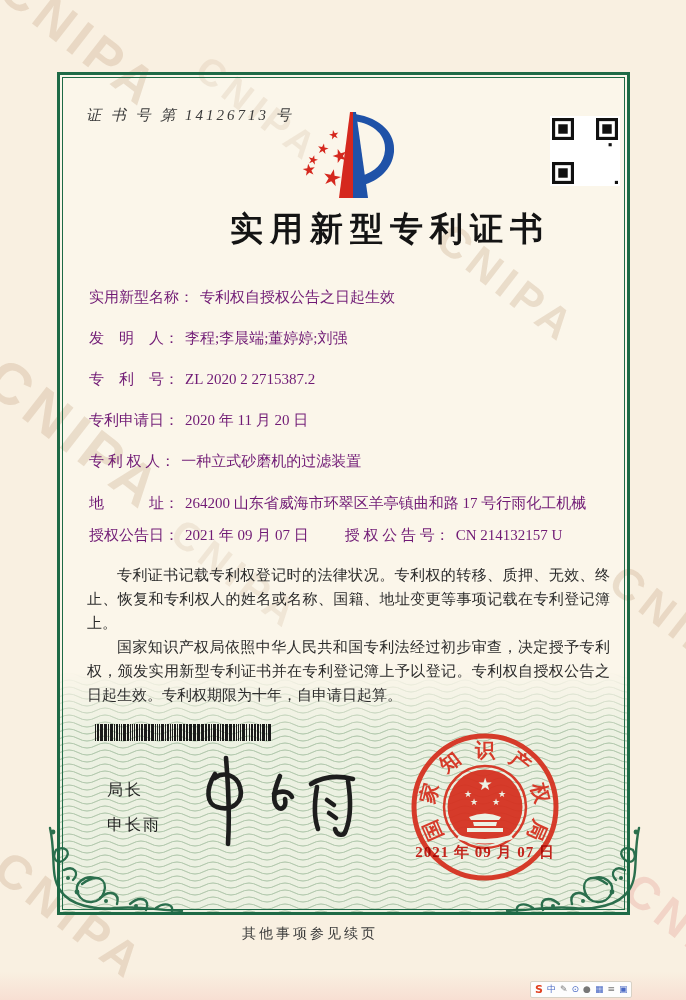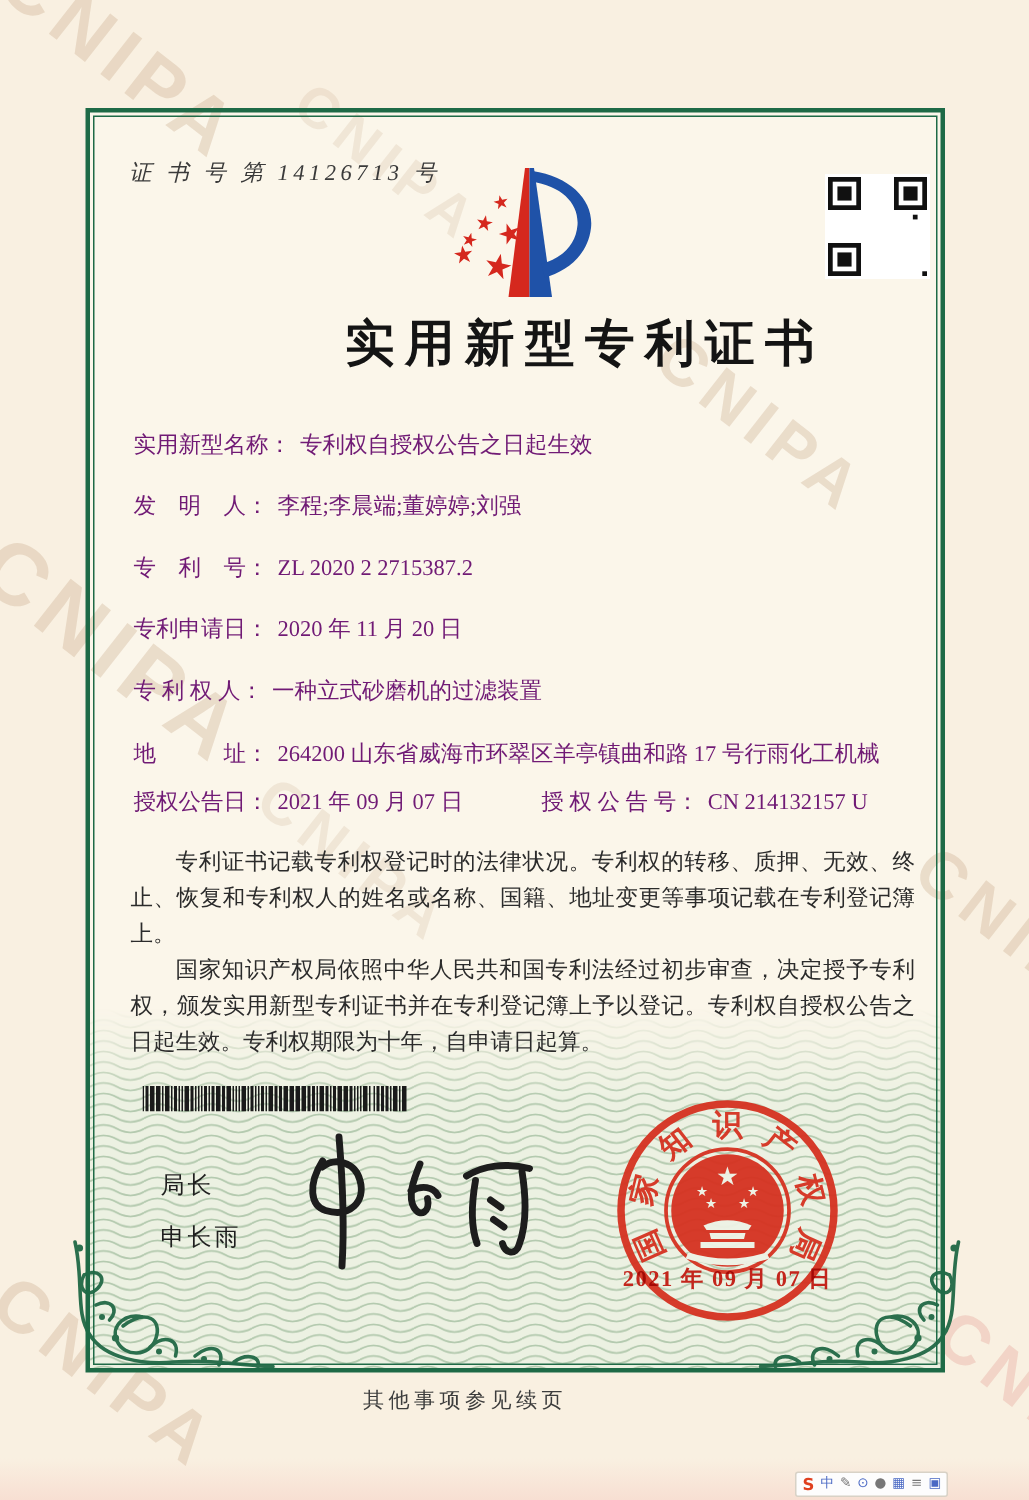--- a/index.html
+++ b/index.html
@@ -24,21 +24,21 @@
   .logo{position:absolute;left:283px;top:100px;}
   .qr{position:absolute;left:550px;top:116px;width:70px;height:70px;background:#fff;padding:2px;box-sizing:border-box;}
   .title{position:absolute;left:57px;top:207px;width:666px;text-align:center;
          font-size:33px;font-weight:700;letter-spacing:7px;color:#141414;}
   .fields{position:absolute;left:89px;top:287px;width:528px;font-size:15px;color:#701a75;}
   .field-row{display:flex;line-height:20px;margin-bottom:21px;}
   .field-row .lbl{flex:0 0 auto;white-space:nowrap;}
   .field-row .val{margin-left:6px;}
   .field-row.addr{margin-bottom:10px;line-height:23px;}
   .field-row.addr .val{width:430px;}
-  .pair2{margin-left:52px;display:flex;}
+  .pair2{margin-left:36px;display:flex;}
   .bodytext{position:absolute;left:87px;top:563px;width:523px;font-size:15px;
             line-height:24px;text-align:justify;color:#2b2b2b;}
   .bodytext p{margin:0;text-indent:2em;}
   .barcode{position:absolute;left:95px;top:724px;z-index:11;}
   .orn{position:absolute;z-index:8;}
   .sig-label{position:absolute;left:107px;z-index:12;font-size:16px;color:#1f1f1f;letter-spacing:2px;}
   .sig-svg{position:absolute;left:195px;top:750px;z-index:12;}
   .seal{position:absolute;left:405px;top:727px;width:160px;height:160px;z-index:13;
         mix-blend-mode:multiply;opacity:.95;}
   .seal-ring{position:absolute;inset:0;}

